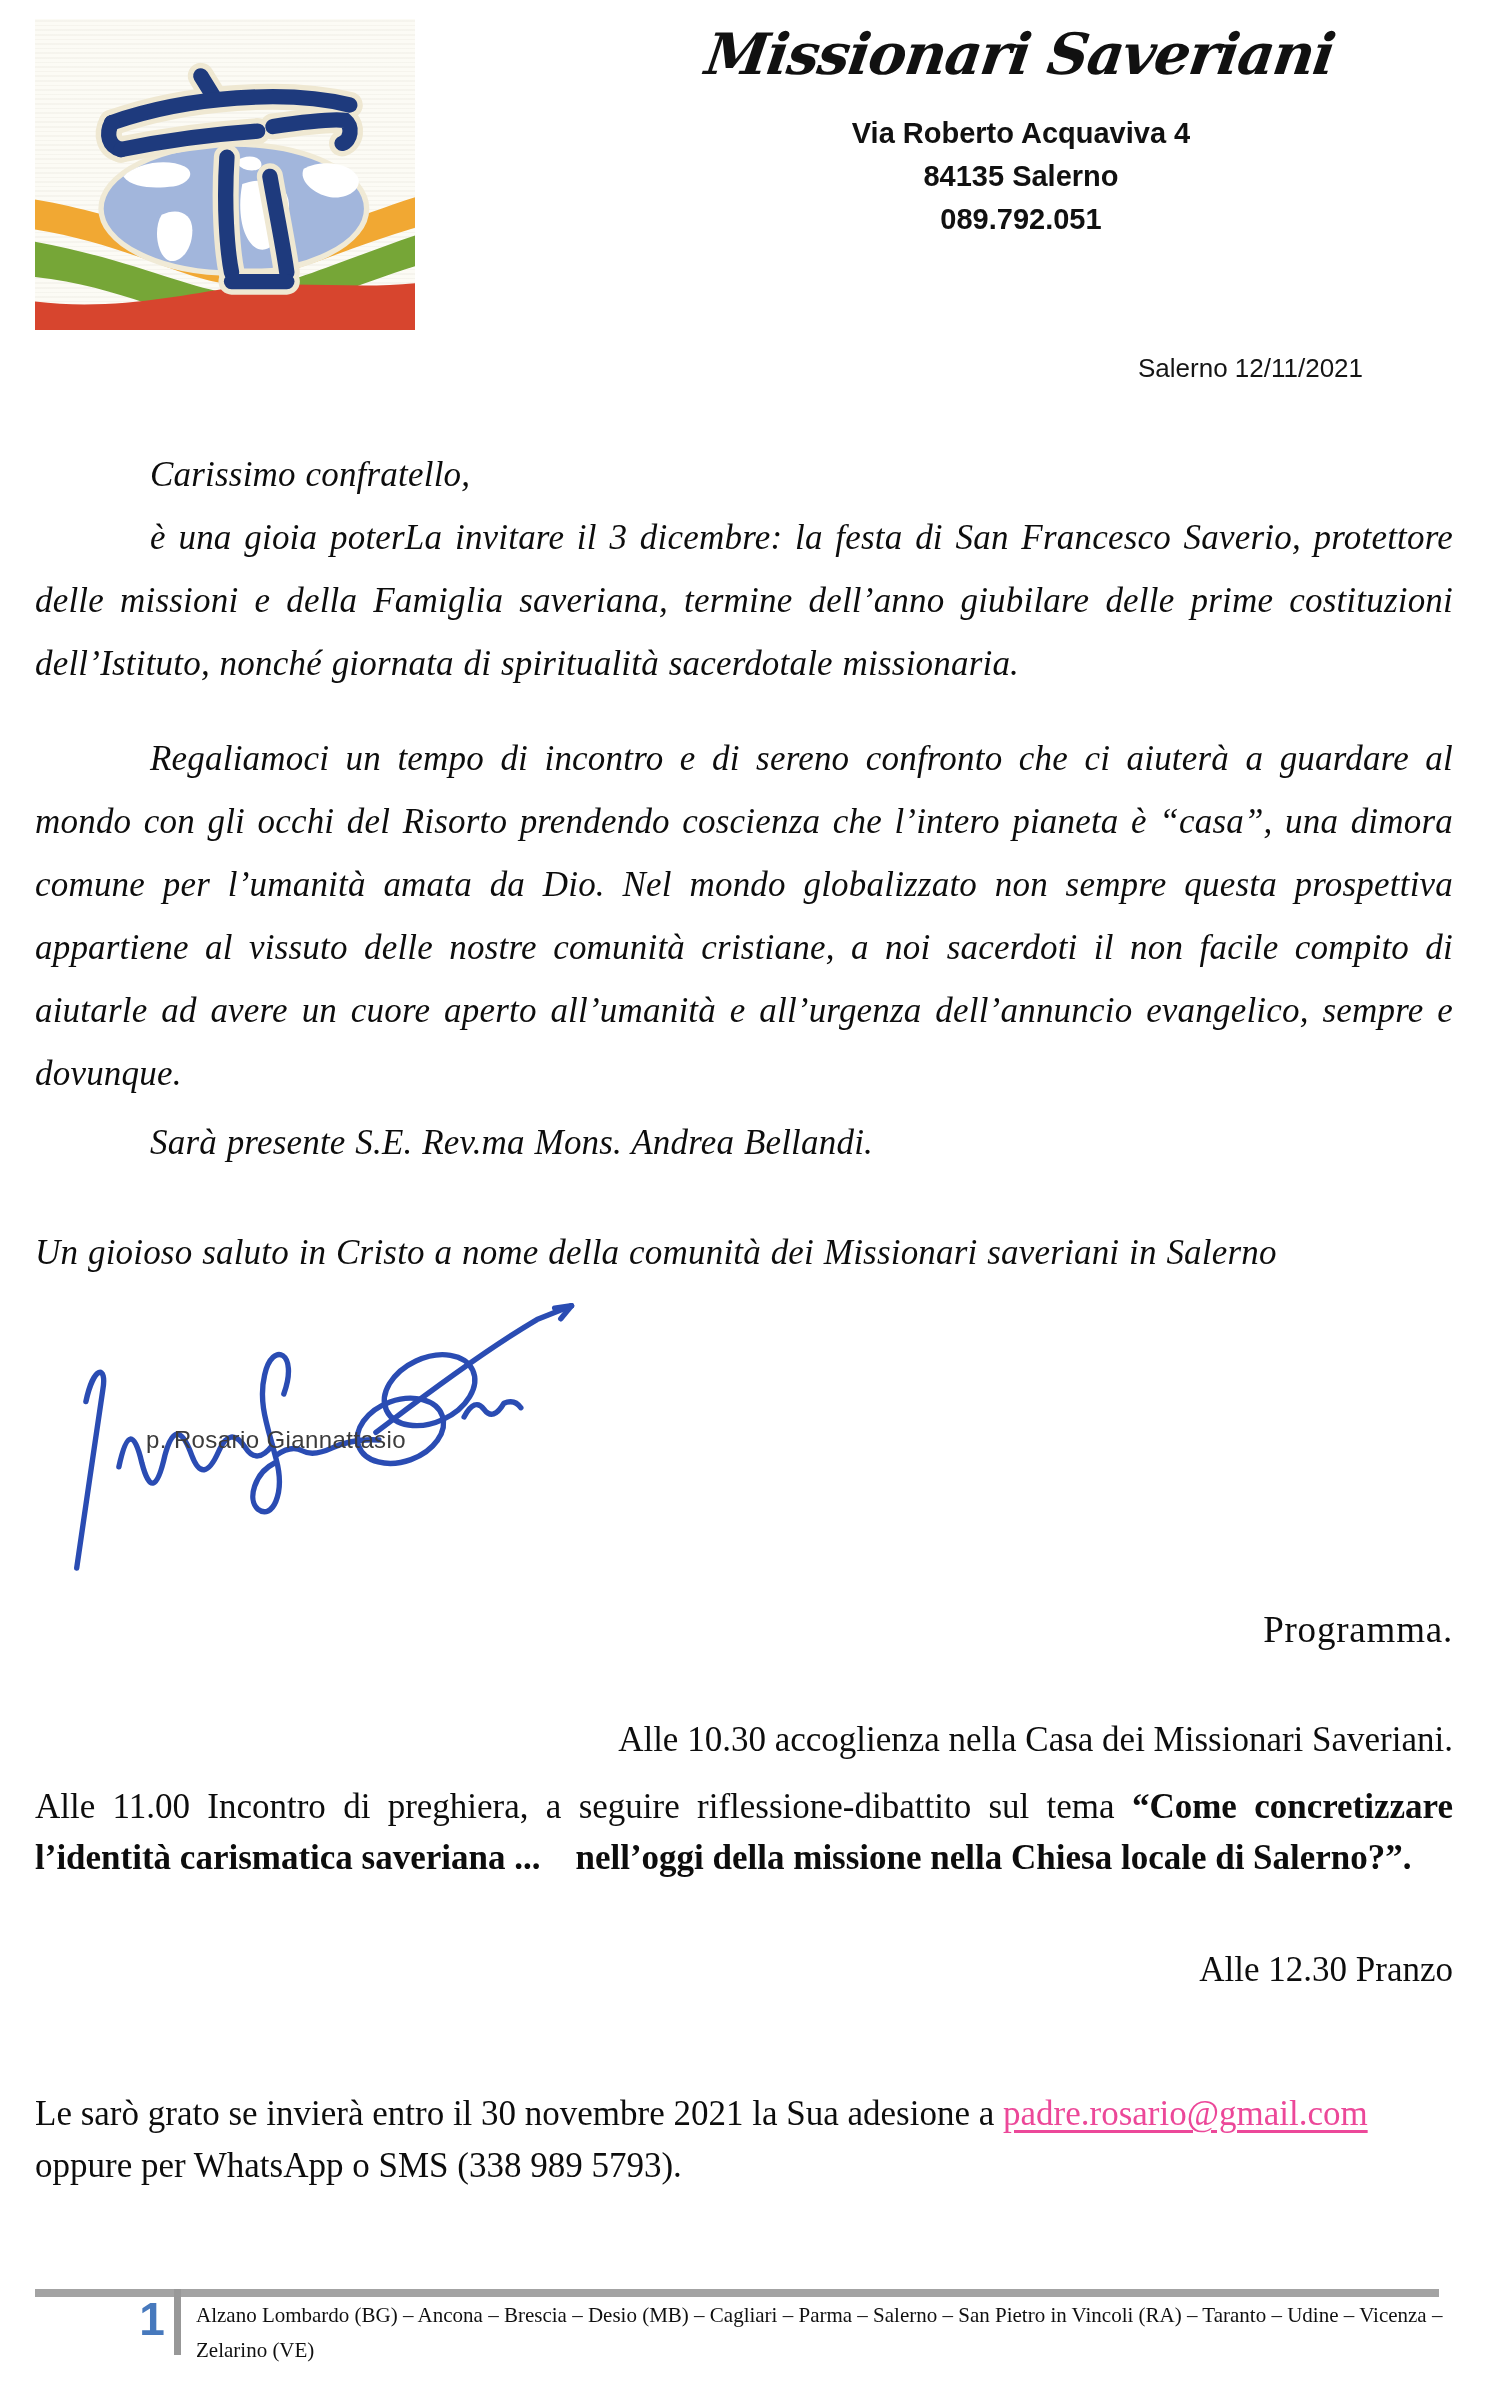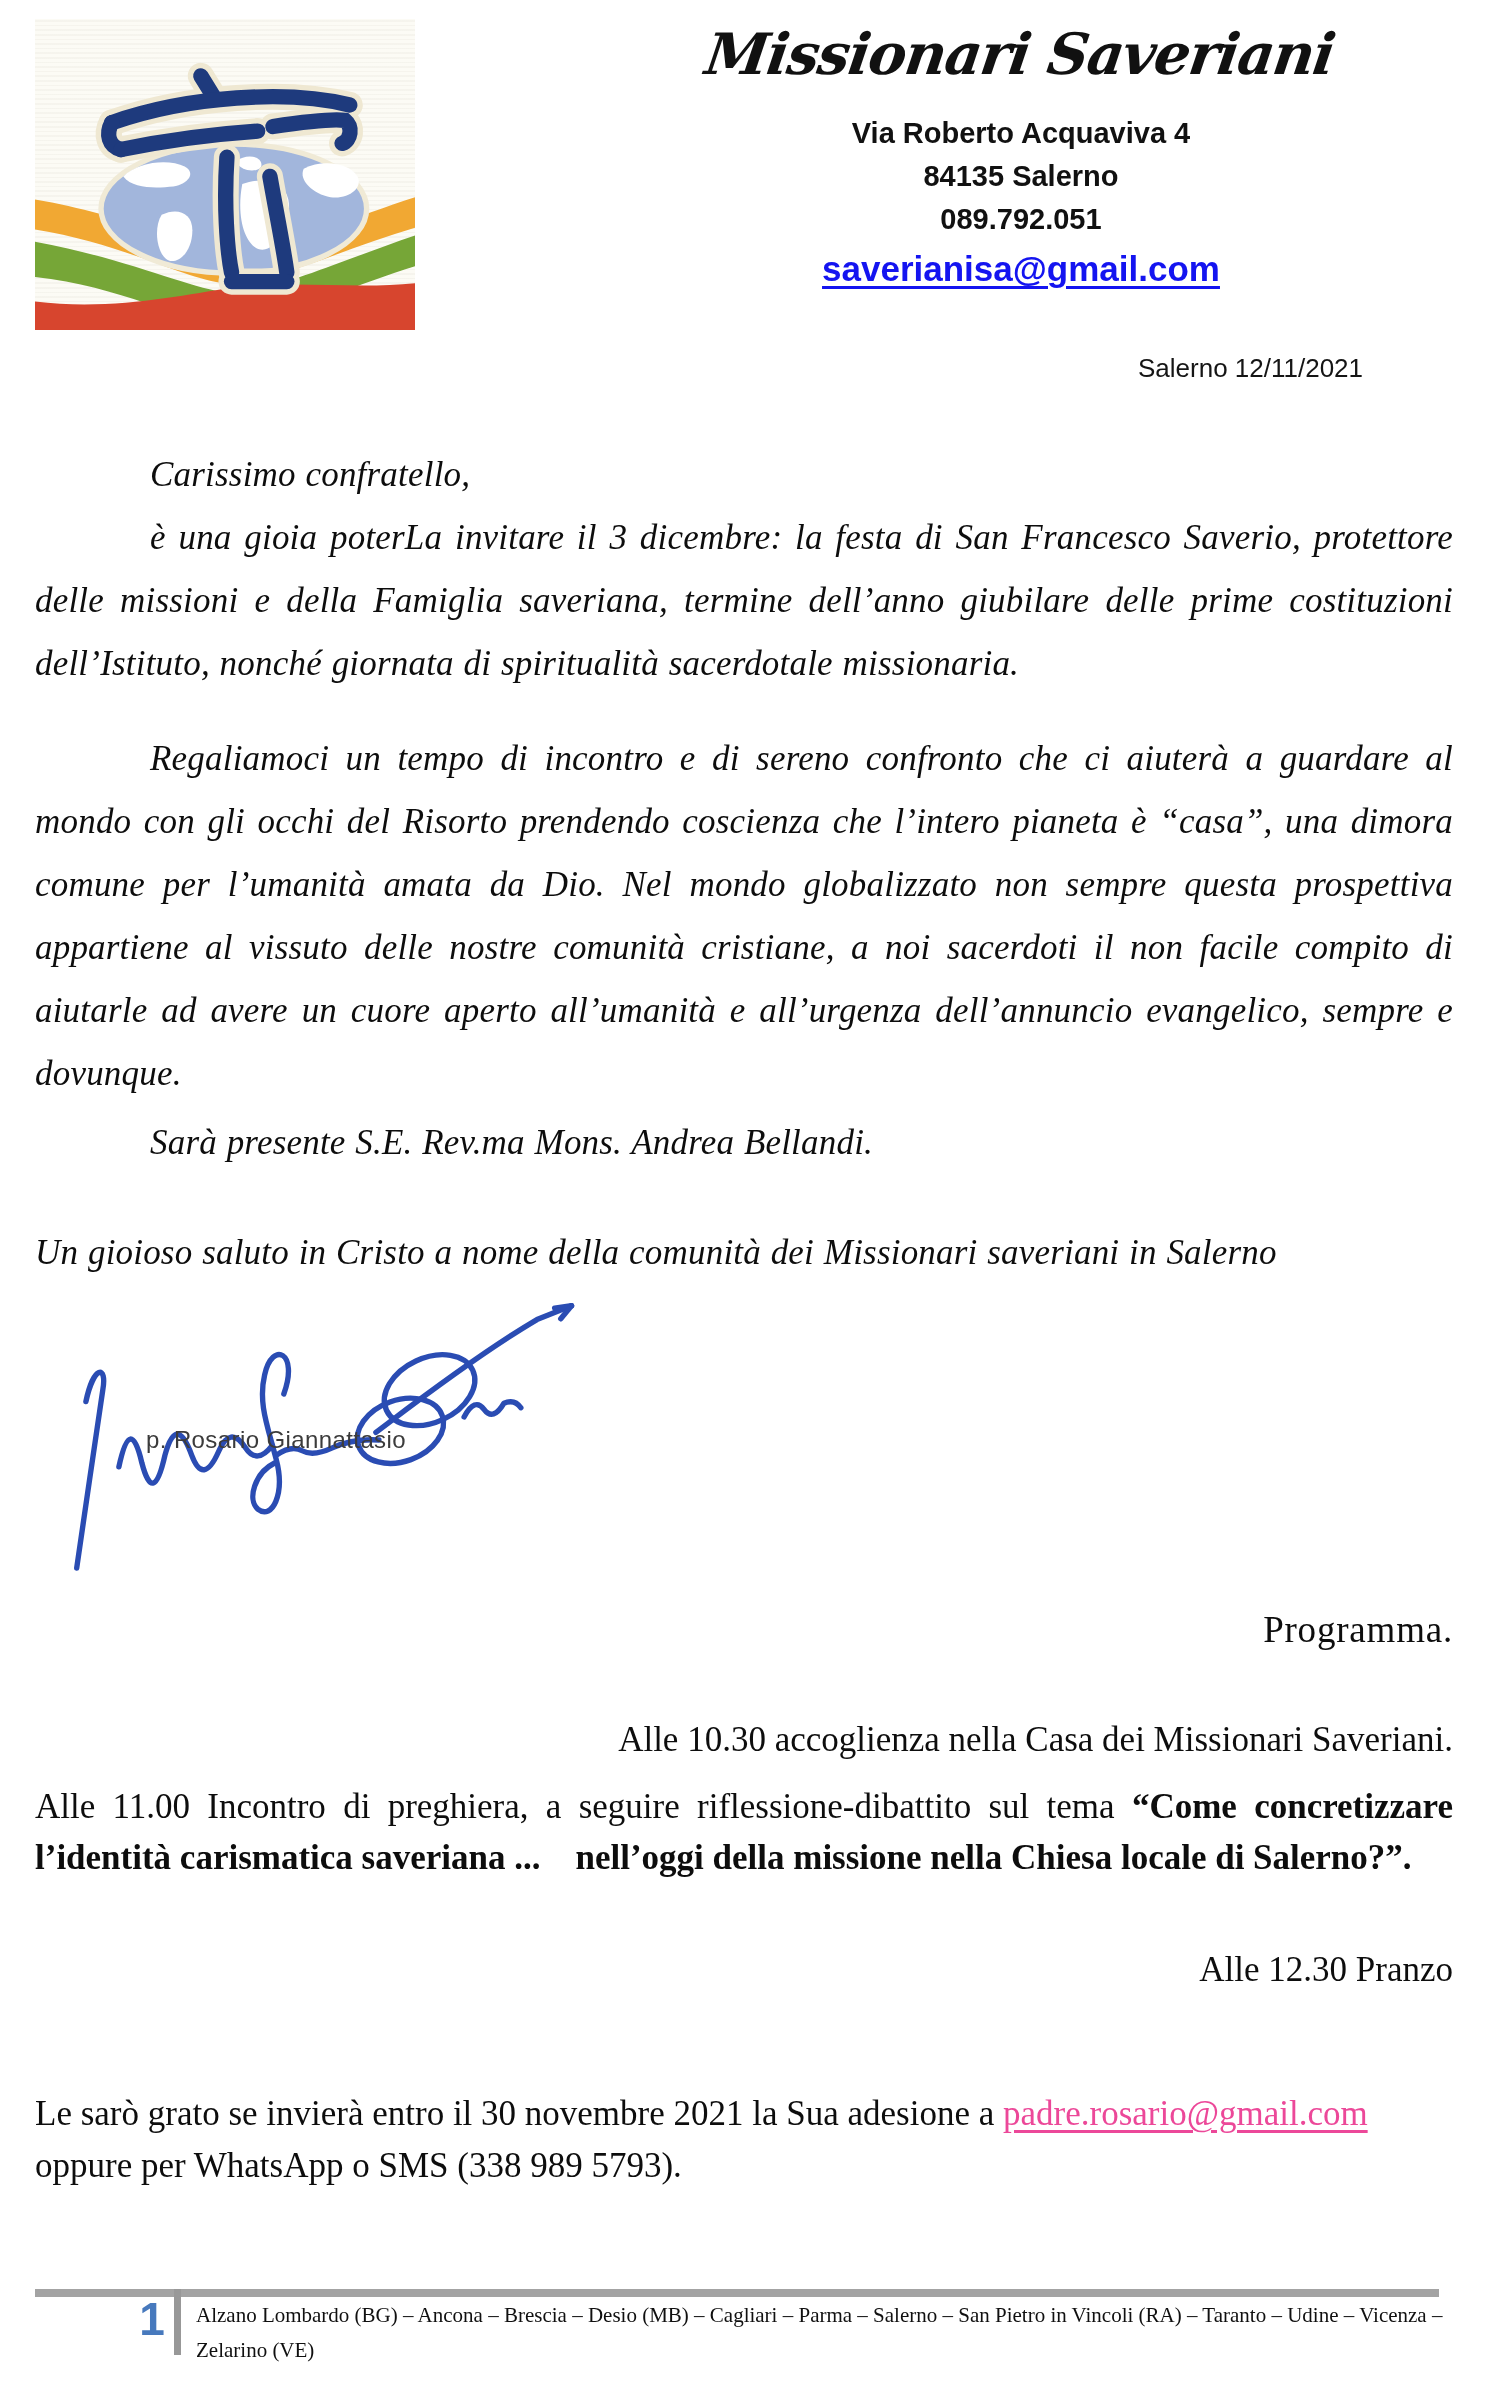--- a/index.html
+++ b/index.html
@@ -109,21 +109,20 @@
       </g>
     </svg>
   </div>
 
   <div class="org-title">Missionari Saveriani</div>
 
   <div class="addr">
     <div>Via Roberto Acquaviva 4</div>
     <div>84135 Salerno</div>
     <div>089.792.051</div>
-    <a class="email">saverianisa@gmail.com</a>
   </div>
 
   <div class="date-line">Salerno 12/11/2021</div>
 
   <div class="para salutation indent no-justify">Carissimo confratello,</div>
   <div class="para p1 indent">è una gioia poterLa invitare il 3 dicembre: la festa di San Francesco Saverio, protettore delle missioni e della Famiglia saveriana, termine dell’anno giubilare delle prime costituzioni dell’Istituto, nonché giornata di spiritualità sacerdotale missionaria.</div>
   <div class="para p2 indent">Regaliamoci un tempo di incontro e di sereno confronto che ci aiuterà a guardare al mondo con gli occhi del Risorto prendendo coscienza che l’intero pianeta è “casa”, una dimora comune per l’umanità amata da Dio. Nel mondo globalizzato non sempre questa prospettiva appartiene al vissuto delle nostre comunità cristiane, a noi sacerdoti il non facile compito di aiutarle ad avere un cuore aperto all’umanità e all’urgenza dell’annuncio evangelico, sempre e dovunque.</div>
   <div class="para p3 indent no-justify">Sarà presente S.E. Rev.ma Mons. Andrea Bellandi.</div>
   <div class="para closing-salute no-justify">Un gioioso saluto in Cristo a nome della comunità dei Missionari saveriani in Salerno</div>
 

